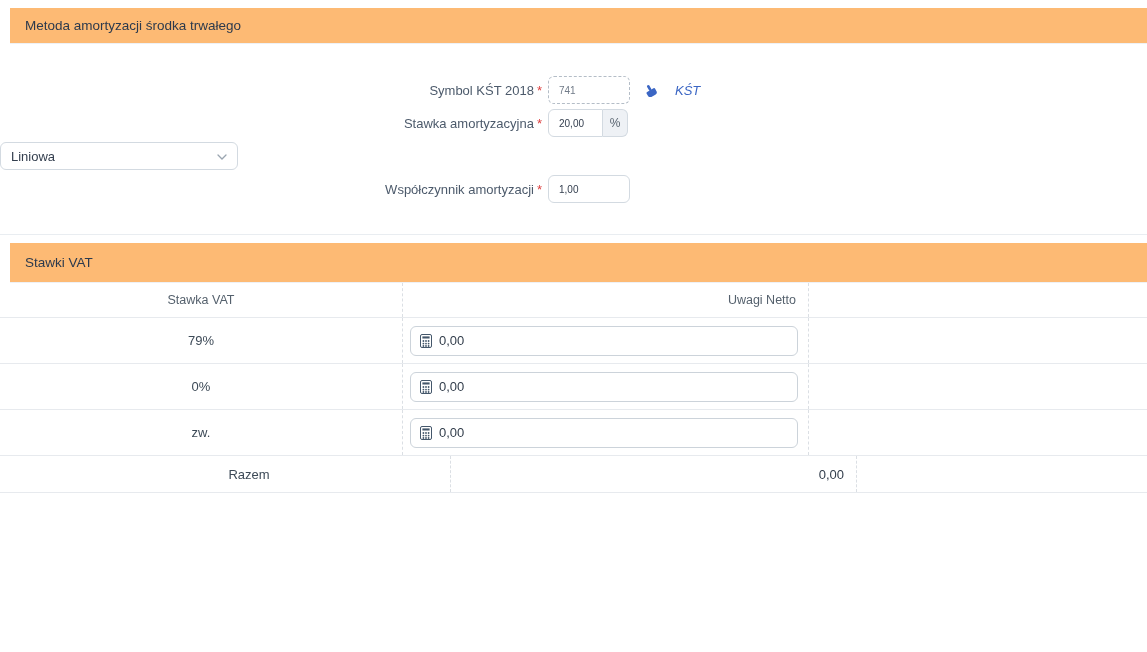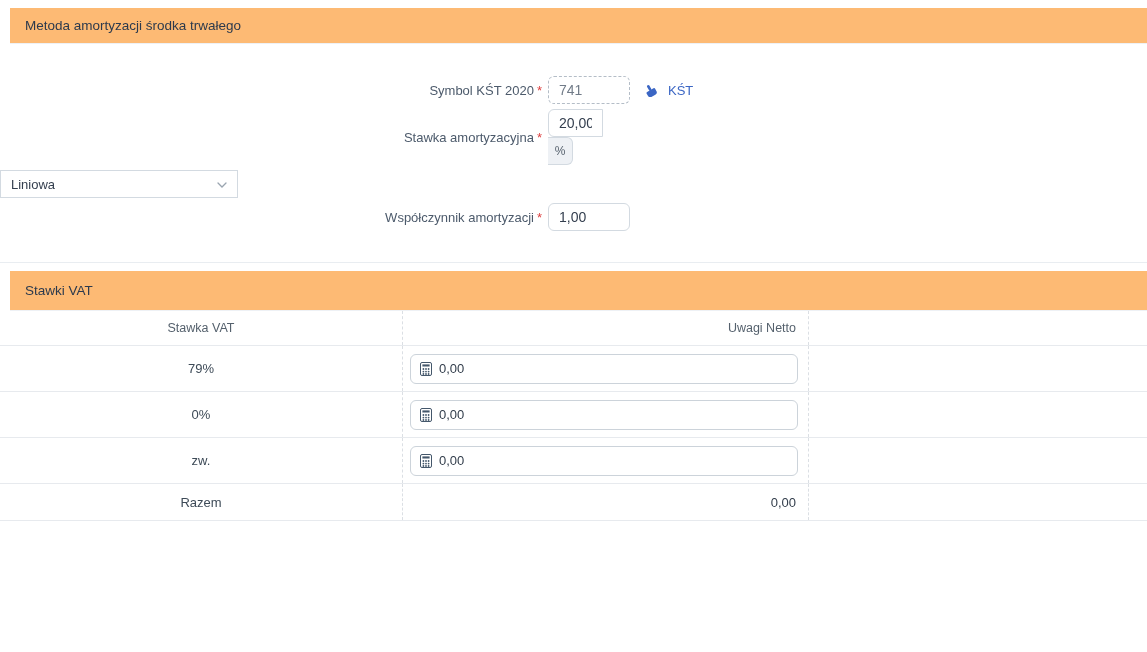--- a/index.html
+++ b/index.html
@@ -45,59 +45,60 @@
     margin-right: 6px;
     flex: 0 0 542px;
   }
   .row-textarea .form-label { padding-top: 7px; }
   .req { color: #dc4040; margin-left: 3px; }
   .input-sm {
     width: 82px; height: 28px;
     border: 1px solid #d3dae1;
     border-radius: 6px;
     padding: 0 10px;
-    font-size: 14px;
+    font-size: 10px;
     color: #333e4e;
     font-family: "Liberation Sans", sans-serif;
     outline: none;
     background: #fff;
   }
   .input-dashed {
     border: 1px dashed #b4bdc7;
     color: #717b88;
   }
   .kst-link {
     display: inline-flex;
-    gap: 11px;
+    gap: 18px;
     margin-left: 14px;
     color: #3b66c4;
     font-size: 13px;
     text-decoration: none;
     cursor: pointer;
-  }
-  .addon-group { display: flex; flex-direction: column; }
+    font-style: italic;
+  }
+  .addon-group { display: flex; }
   .addon-group .input-sm {
     width: 55px;
     border-top-right-radius: 0;
     border-bottom-right-radius: 0;
   }
   .addon {
     width: 25px; height: 28px;
     background: #eef1f5;
     border: 1px solid #d3dae1;
     border-left: none;
     border-top-right-radius: 6px;
     border-bottom-right-radius: 6px;
     display: flex; align-items: center; justify-content: center;
     font-size: 12px; color: #58636f;
   }
   .select-box {
     width: 238px; height: 28px;
     border: 1px solid #d3dae1;
-    border-radius: 0;
+    border-radius: 6px;
     background: #fff;
     display: flex; align-items: center;
     padding: 0 10px;
     font-size: 13px; color: #333e4e;
     position: relative;
     cursor: pointer;
   }
   .select-box .chev { position: absolute; right: 10px; top: 11px; }
   .textarea-field {
     width: 400px; height: 79px;
@@ -113,21 +114,21 @@
 
   
   .vat-table { width: 100%; }
   .vat-row {
     display: flex;
     border-bottom: 1px solid #e7eaee;
     align-items: flex-end;
   }
   .vat-row.header { height: 35px; }
   .vat-row.data { height: 46px; }
-  .vat-row.total { height: 37px; }
+  .vat-row.total { height: 37px; padding-left: 48px; }
   .col-rate {
     flex: 0 0 403px;
     height: 100%;
     border-right: 1px dashed #dbdfe4;
     display: flex; align-items: center; justify-content: center;
   }
   .col-net {
     flex: 0 0 406px;
     height: 100%;
     border-right: 1px dashed #dbdfe4;
@@ -166,21 +167,21 @@
 <body>
 
 <div class="section-bar bar-1">
   <span>Metoda amortyzacji środka trwałego</span>
 </div>
 
 <div class="form-area">
 
   <div class="form-row">
     <div class="form-label">
-      <span>Symbol KŚT 2020</span><span class="req">*</span>
+      <span>Symbol KŚT 2018</span><span class="req">*</span>
     </div>
     <input class="input-sm input-dashed" value="741" style="">
     <a class="kst-link">
       <span class="icon">
         <svg width="13" height="13" viewBox="0 0 16 16">
           <g fill="#3b66c4" transform="rotate(-30 8 8)">
             <rect x="6.6" y="0.5" width="3.2" height="8" rx="1.6"></rect>
             <path d="M3.5 7.5 h9 a1.5 1.5 0 0 1 1.5 1.5 v3 a3.5 3.5 0 0 1 -3.5 3.5 h-5 a3.5 3.5 0 0 1 -3.5 -3.5 v-3 a1.5 1.5 0 0 1 1.5 -1.5 z"></path>
           </g>
         </svg>

